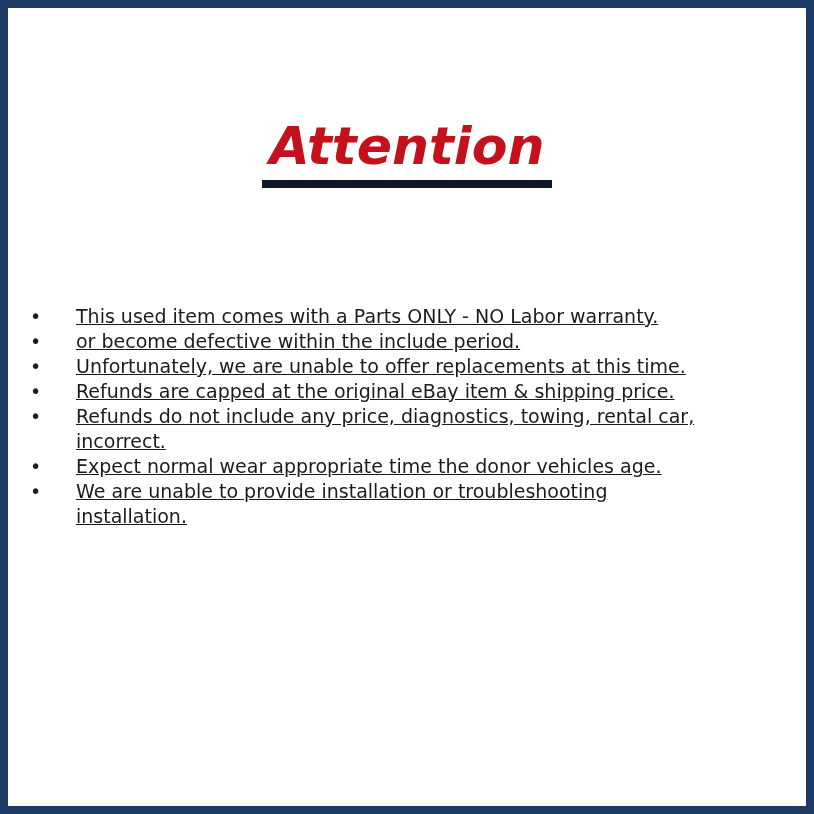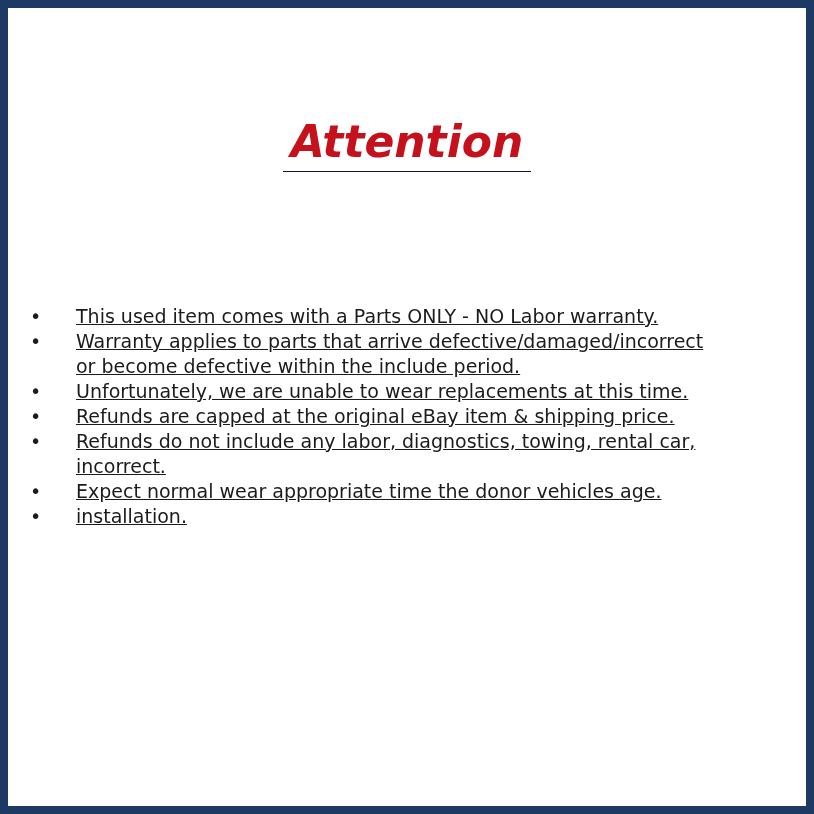--- a/index.html
+++ b/index.html
@@ -18,24 +18,24 @@
     top: 110px;
     left: 0;
     right: 0;
     text-align: center;
   }
   .title {
     display: inline-block;
     font-family: "DejaVu Sans", sans-serif;
     font-weight: bold;
     font-style: italic;
-    font-size: 44px;
+    font-size: 52px;
     line-height: 1.1;
     color: #c4111c;
-    border-bottom: 1px solid #0f172a;
+    border-bottom: 8px solid #0f172a;
     padding: 0 8px 5px 8px;
     letter-spacing: 0px;
   }
   .notice-list {
     position: absolute;
     top: 296px;
     left: 20px;
     width: 766px;
     list-style: none;
     margin: 0;
@@ -75,48 +75,48 @@
 <ul class="notice-list">
   <li>
     <span class="bullet">•</span>
     <span class="item-text">
       <div class="line">This used item comes with a Parts ONLY - NO Labor warranty.</div>
     </span>
   </li>
   <li>
     <span class="bullet">•</span>
     <span class="item-text">
-      <div class="line">Warranty applies to parts that arrive defective/damaged/incorrect</div>
       <div class="line">or become defective within the include period.</div>
     </span>
   </li>
   <li>
     <span class="bullet">•</span>
     <span class="item-text">
-      <div class="line">Unfortunately, we are unable to wear replacements at this time.</div>
+      <div class="line">Unfortunately, we are unable to offer replacements at this time.</div>
     </span>
   </li>
   <li>
     <span class="bullet">•</span>
     <span class="item-text">
       <div class="line">Refunds are capped at the original eBay item &amp; shipping price.</div>
     </span>
   </li>
   <li>
     <span class="bullet">•</span>
     <span class="item-text">
-      <div class="line">Refunds do not include any labor, diagnostics, towing, rental car,</div>
+      <div class="line">Refunds do not include any price, diagnostics, towing, rental car,</div>
       <div class="line">incorrect.</div>
     </span>
   </li>
   <li>
     <span class="bullet">•</span>
     <span class="item-text">
       <div class="line">Expect normal wear appropriate time the donor vehicles age.</div>
     </span>
   </li>
   <li>
     <span class="bullet">•</span>
     <span class="item-text">
+      <div class="line">We are unable to provide installation or troubleshooting</div>
       <div class="line">installation.</div>
     </span>
   </li>
 </ul>
 
 </body></html>

